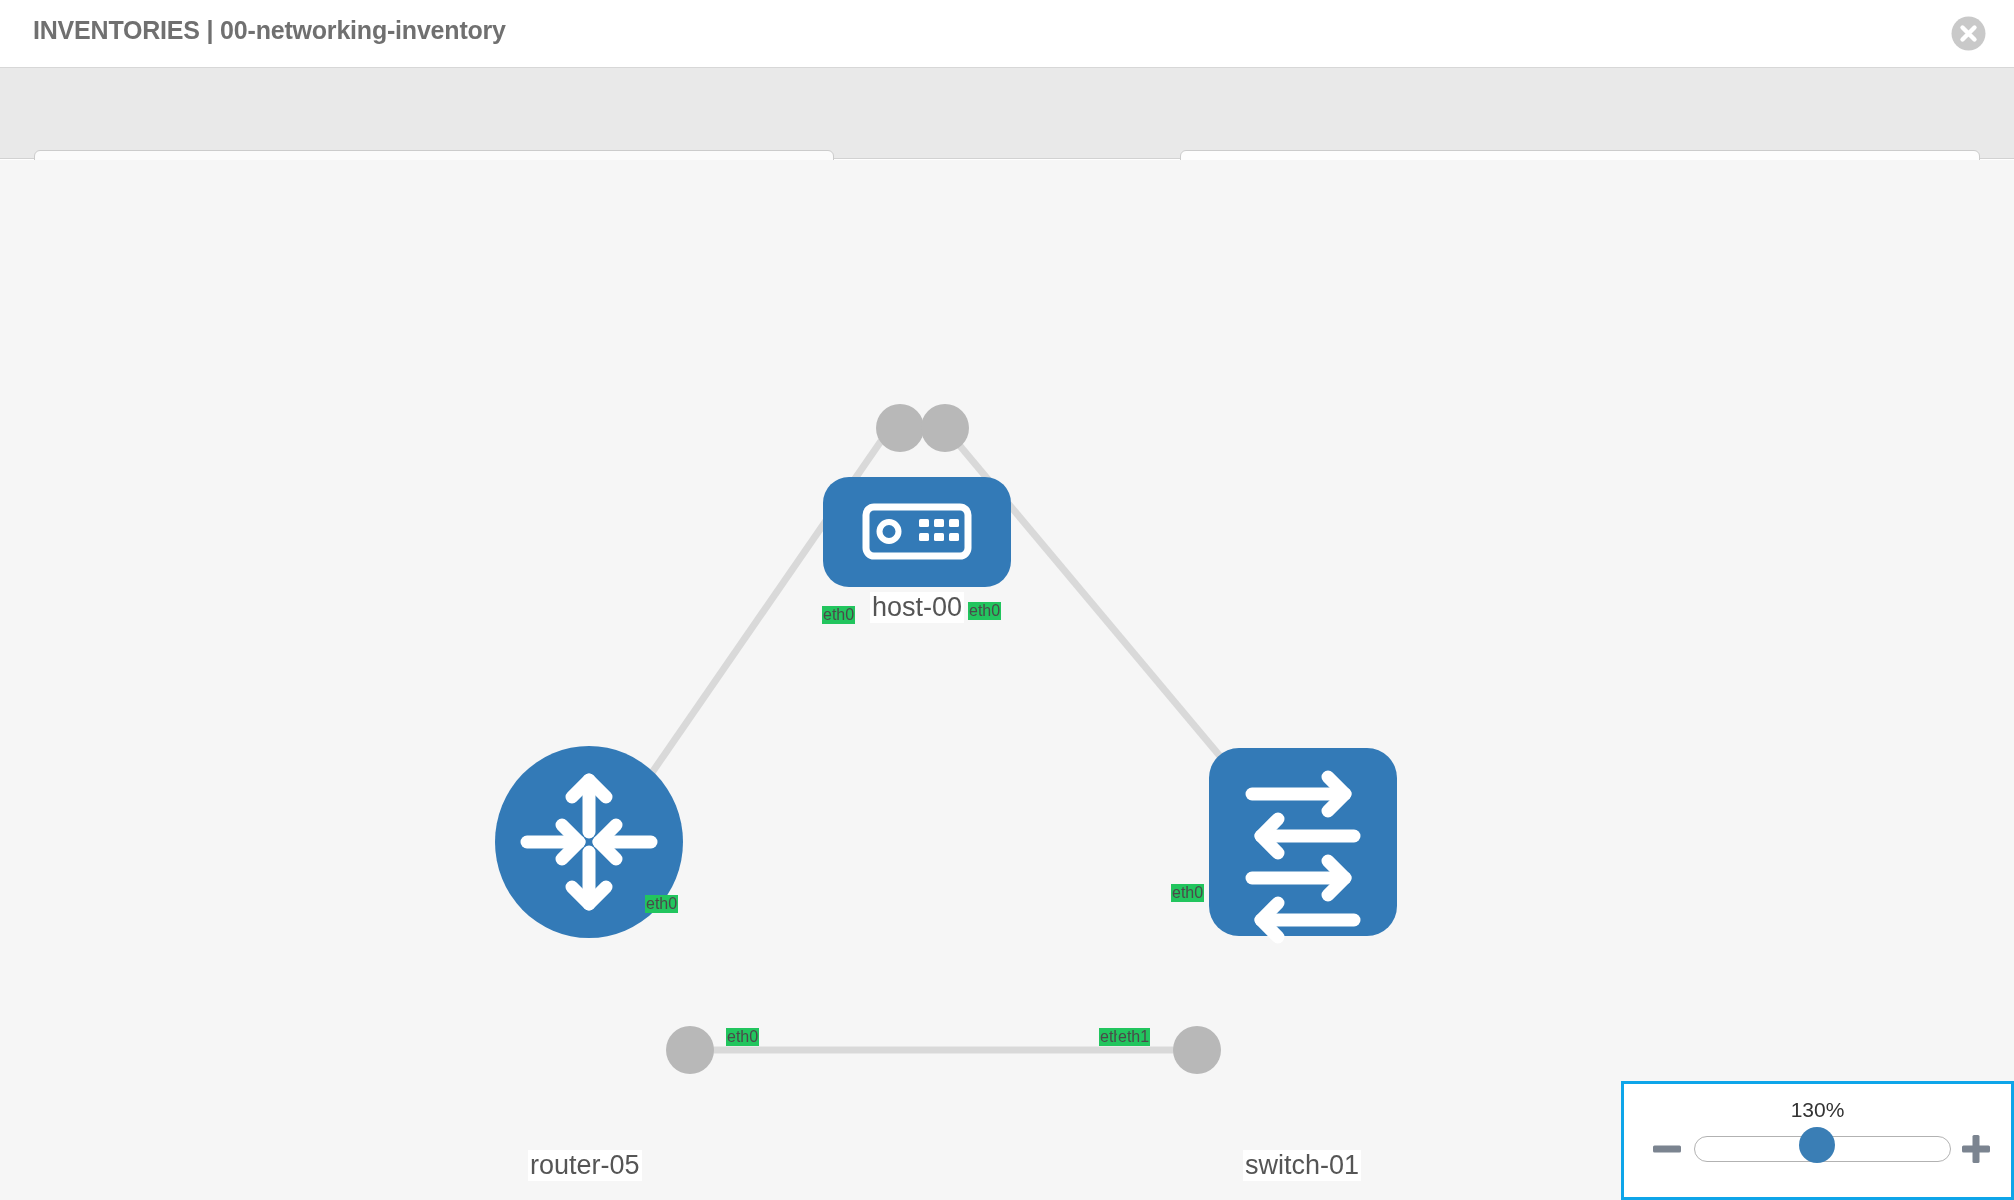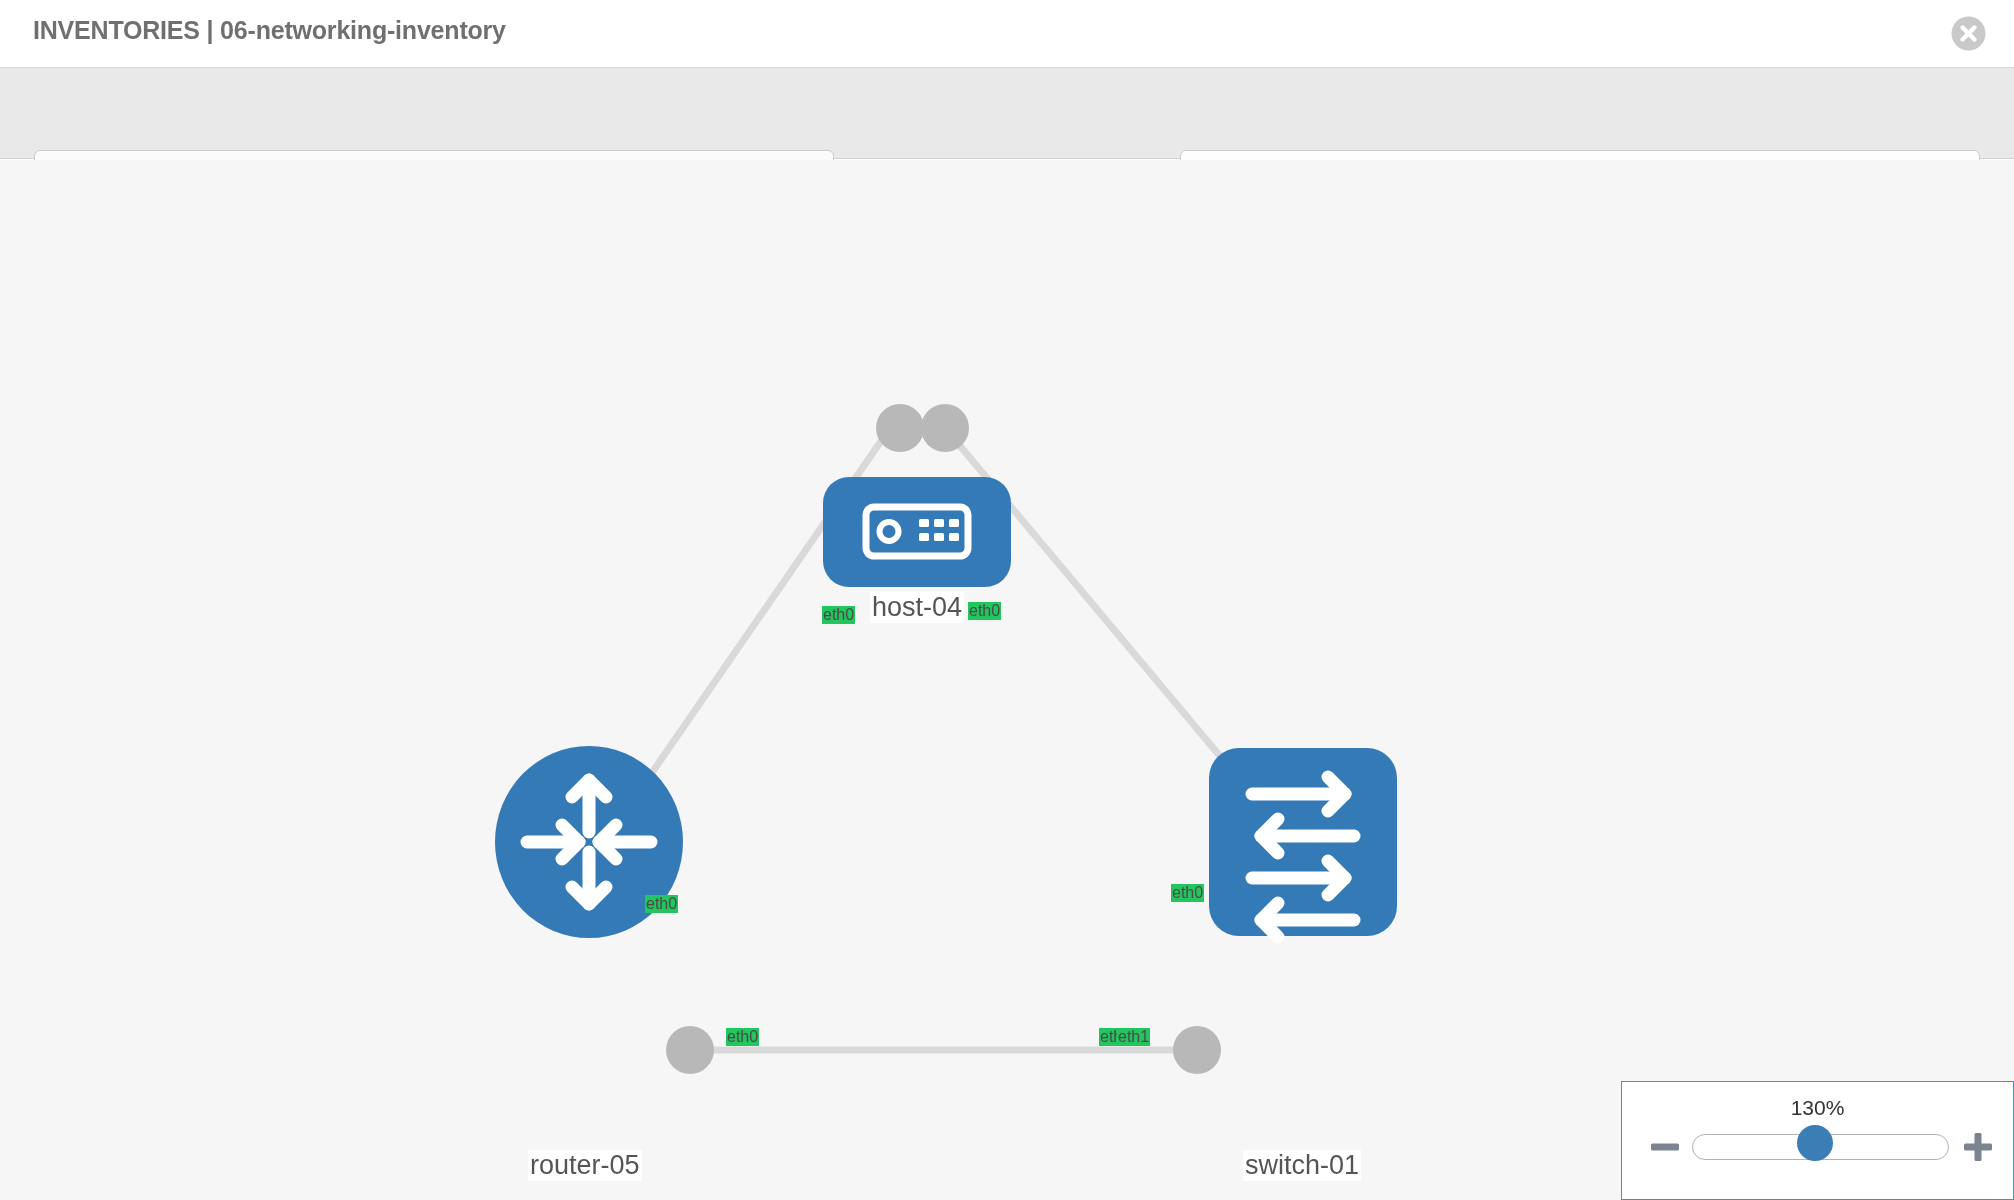--- a/index.html
+++ b/index.html
@@ -102,21 +102,21 @@
     background: #22c55e;
     white-space: nowrap;
     padding: 0 1px;
   }
 
   
   .zoom-panel {
     position: absolute; left: 1621px; top: 1081px;
     width: 393px; height: 119px;
     background: #ffffff;
-    border: 1px solid #0ea5e9;
+    border: 3px solid #0ea5e9;
   }
   .zoom-value {
     position: absolute; left: 0; right: 0; top: 14px;
     text-align: center;
     font-size: 21px; color: #333333;
   }
   .zoom-minus, .zoom-plus {
     position: absolute; top: 48px;
     width: 34px; height: 34px;
     cursor: pointer;
@@ -138,21 +138,21 @@
     background: #3a7eb5;
     cursor: pointer;
   }
 </style>
 </head>
 <body>
 
 <div id="app">
 
   <div class="header">
-    <div class="header-title">INVENTORIES | 06-networking-inventory</div>
+    <div class="header-title">INVENTORIES | 00-networking-inventory</div>
     <div class="close-btn">
       <svg width="35" height="35" viewBox="0 0 35 35">
         <circle cx="17.5" cy="17.5" r="17" fill="#c9c9c9"></circle>
         <path d="M11.5 11.5 L23.5 23.5 M23.5 11.5 L11.5 23.5" stroke="#ffffff" stroke-width="4.4" stroke-linecap="round"></path>
       </svg>
     </div>
   </div>
 
   <div class="toolbar">
 
@@ -247,21 +247,21 @@
 
           <line x1="1252" y1="718" x2="1345" y2="718"></line>
           <polyline points="1328,701 1345,718 1328,735"></polyline>
 
           <line x1="1354" y1="760" x2="1261" y2="760"></line>
           <polyline points="1278,743 1261,760 1278,777"></polyline>
         </g>
       </g>
     </svg>
 
-    <div class="node-label" style="left:870px; top:432px;">host-04</div>
+    <div class="node-label" style="left:870px; top:432px;">host-00</div>
     <div class="node-label" style="left:528px; top:990px;">router-05</div>
     <div class="node-label" style="left:1243px; top:990px;">switch-01</div>
 
     <div class="iface-label" style="left:822px; top:446px;">eth0</div>
     <div class="iface-label" style="left:968px; top:442px;">eth0</div>
     <div class="iface-label" style="left:645px; top:735px;">eth0</div>
     <div class="iface-label" style="left:1171px; top:724px;">eth0</div>
     <div class="iface-label" style="left:1099px; top:868px;">eth0</div>
     <div class="iface-label" style="left:1117px; top:868px;">eth1</div>
     <div class="iface-label" style="left:726px; top:868px;">eth0</div>

